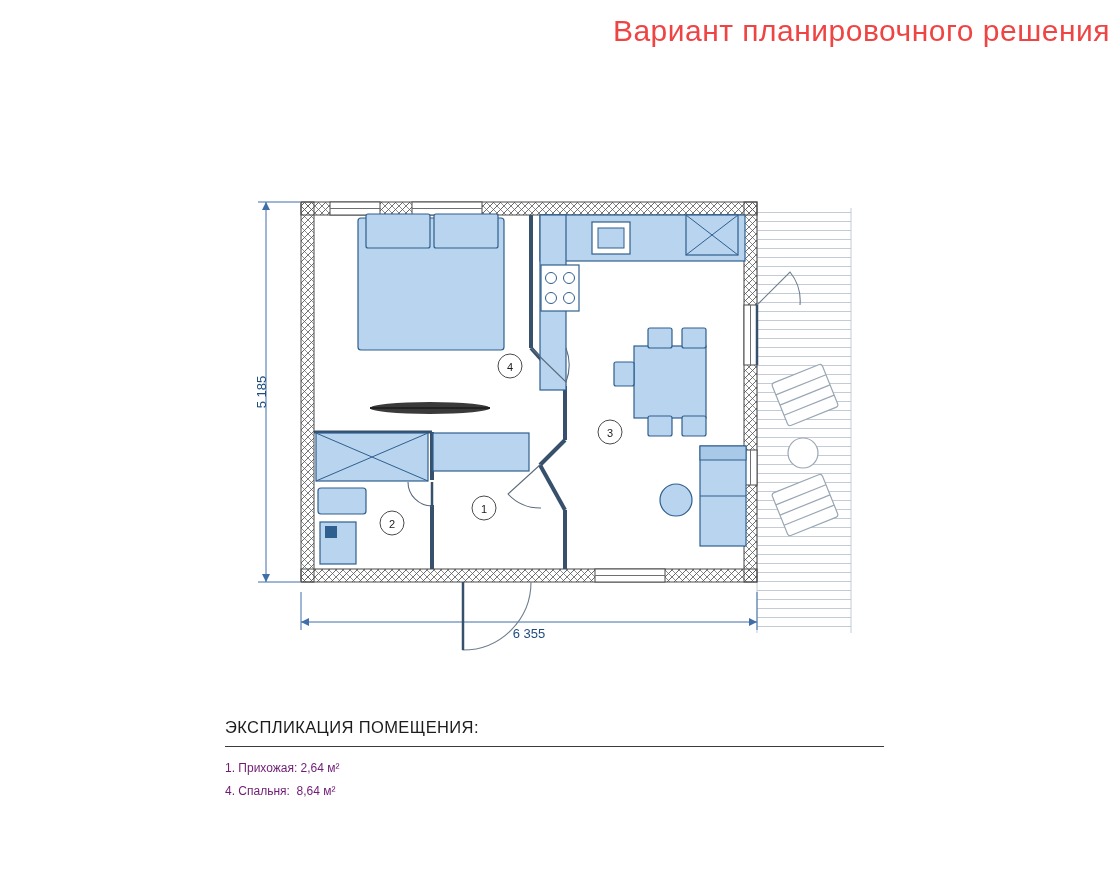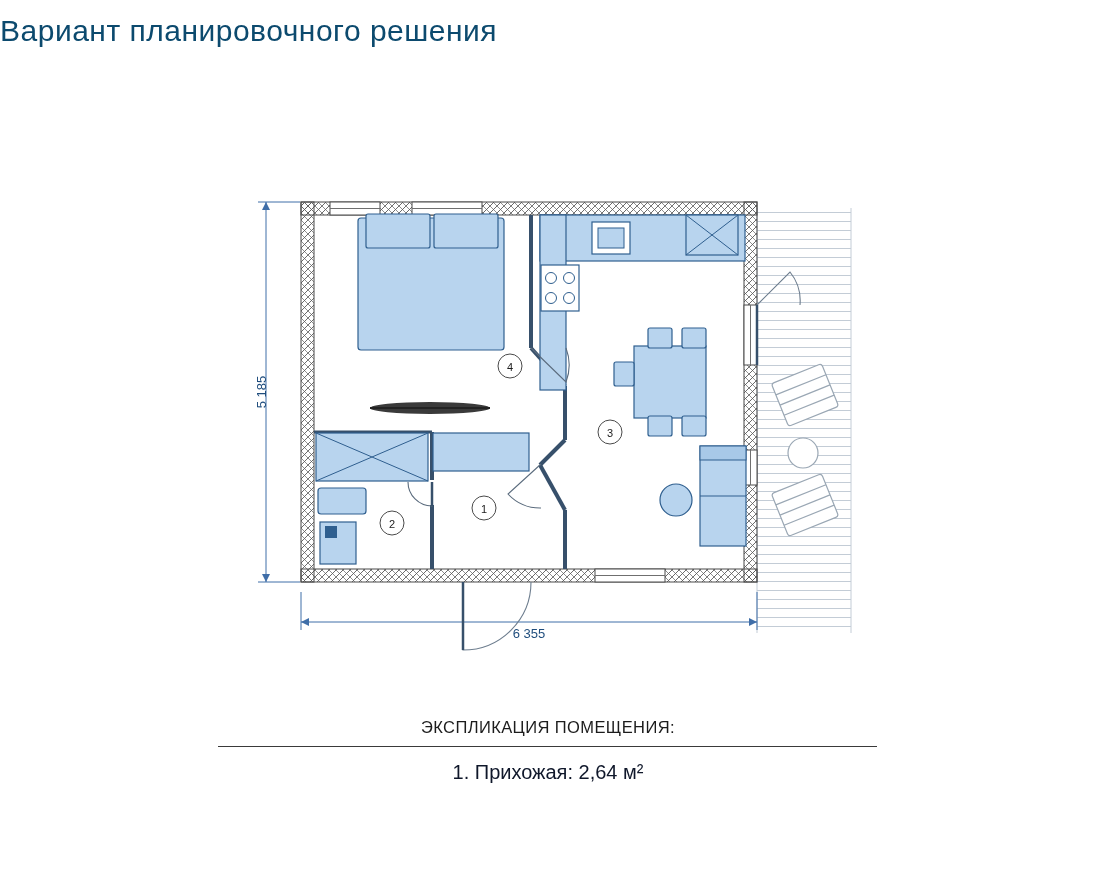--- a/index.html
+++ b/index.html
@@ -13,57 +13,56 @@
     position: relative;
     font-family: "Liberation Sans", sans-serif;
     color: #1a1a1a;
     overflow: hidden;
   }
   .title {
     position: absolute;
     top: 14px;
     left: 0;
     width: 1110px;
-    text-align: left;
+    text-align: right;
     font-size: 30px;
     letter-spacing: 0.5px;
-    color: #0c4a6e;
+    color: #ef4444;
     font-weight: 400;
   }
   .plan-wrap {
     position: absolute;
     left: 0;
     top: 150px;
     width: 1110px;
     height: 510px;
   }
   svg { display: block; }
 
   .legend {
     position: absolute;
-    left: 218px;
+    left: 225px;
     top: 718px;
     width: 660px;
-    text-align: center;
   }
   .legend-title {
     font-size: 16.5px;
     letter-spacing: 0.4px;
     color: #1c1c1c;
     margin-bottom: 9px;
   }
   .legend-rule {
     height: 1px;
     background: #3a3a3a;
     width: 659px;
     margin-bottom: 14px;
   }
   .legend-item {
-    font-size: 20px;
-    color: #0f172a;
+    font-size: 12px;
+    color: #701a75;
     margin-bottom: 9px;
     white-space: pre;
   }
 </style>
 </head>
 <body>
 
 <div class="title">Вариант планировочного решения</div>
 
 <div class="plan-wrap">
@@ -255,13 +254,14 @@
     <circle cx="510" cy="216" r="12" fill="#ffffff" stroke="#4a4a4a" stroke-width="1"></circle>
     <text x="510" y="220.5" text-anchor="middle" font-family="'Liberation Sans',sans-serif" font-size="11" fill="#1c1c1c">4</text>
   </g>
 </svg>
 </div>
 
 <div class="legend">
   <div class="legend-title">ЭКСПЛИКАЦИЯ ПОМЕЩЕНИЯ:</div>
   <div class="legend-rule"></div>
   <div class="legend-item">1. Прихожая: 2,64 м²</div>
+  <div class="legend-item">4. Спальня:  8,64 м²</div>
 </div>
 
 </body></html>

